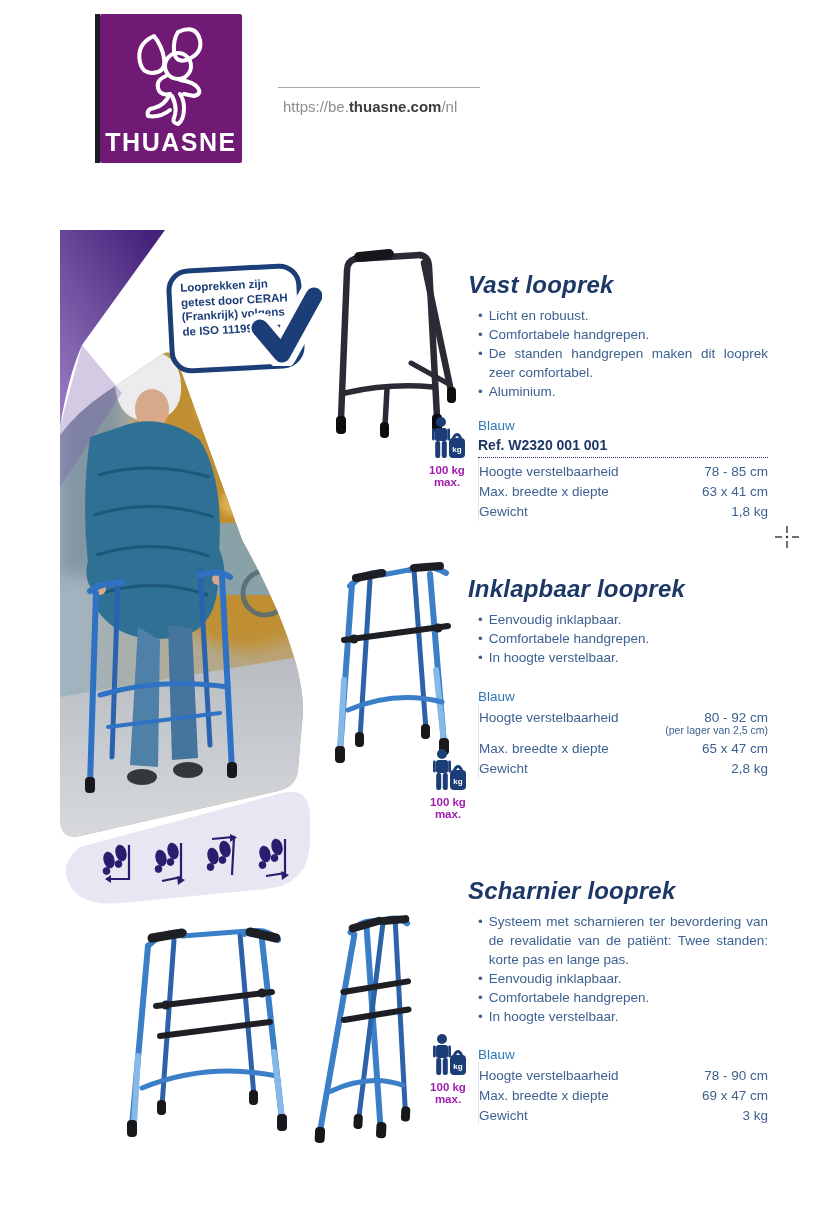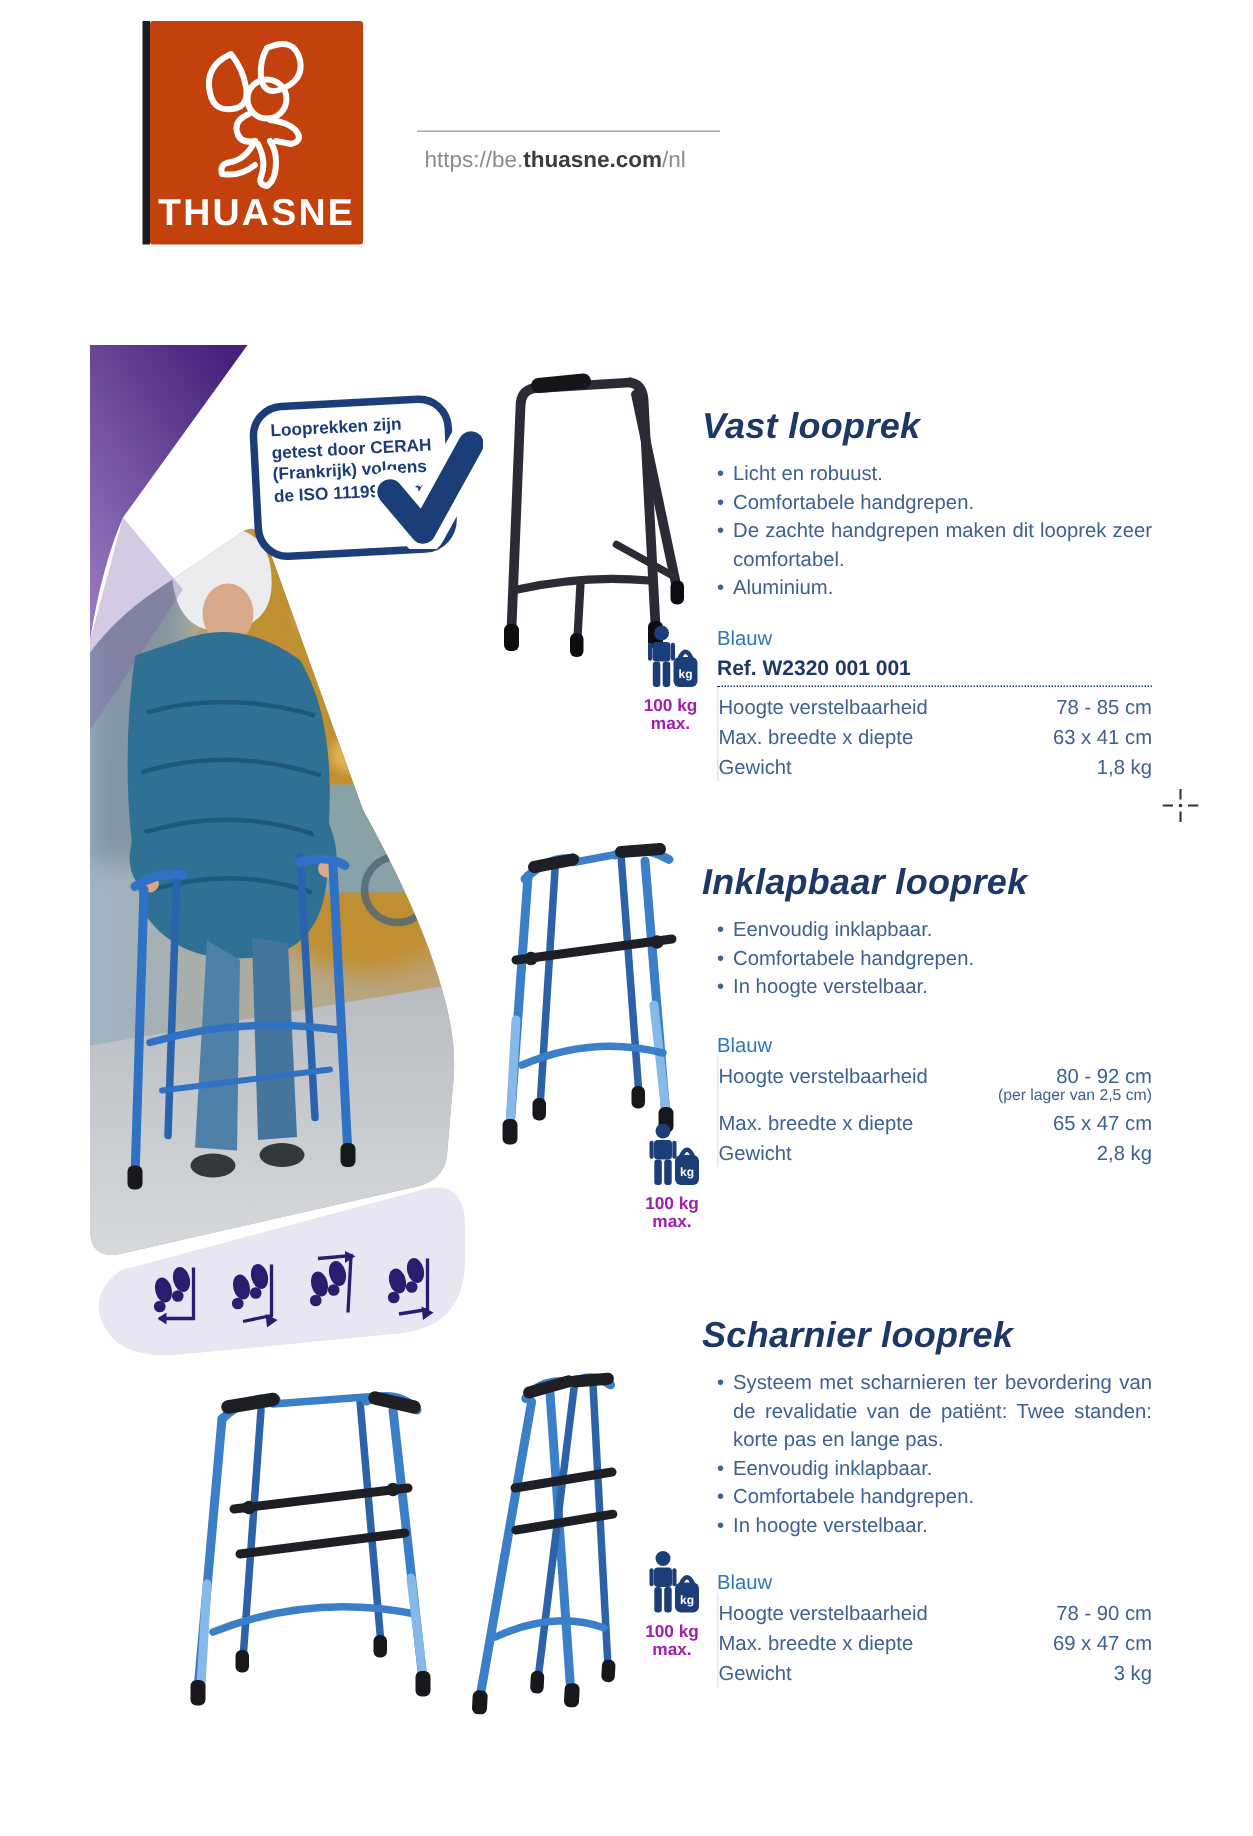--- a/index.html
+++ b/index.html
@@ -2,21 +2,21 @@
 <html><head>
 <meta charset="utf-8">
 <style>
   html,body{margin:0;padding:0;background:#ffffff;}
   .page{position:relative;width:835px;height:1224px;background:#fff;
         font-family:"Liberation Sans",sans-serif;overflow:hidden;}
 
   
   .logo-strip{position:absolute;left:95px;top:14px;width:5px;height:149px;background:#1b1b22;}
   .logo-box{position:absolute;left:100px;top:14px;width:142px;height:149px;
-            background:#c2410c;border-radius:2px;display:flex;flex-direction:column;
+            background:#701a75;border-radius:2px;display:flex;flex-direction:column;
             align-items:center;justify-content:flex-start;}
   .logo-box svg{margin-top:8px;}
   .logo-word{color:#fff;font-weight:700;font-size:25px;letter-spacing:1.5px;margin-top:2px;}
 
   .url-line{position:absolute;left:283px;top:60px;font-size:15px;color:#8c8c8c;margin-top:38px;}
   .url-line .dom{color:#3c3c3c;font-weight:700;}
   .url-rule{position:absolute;left:278px;top:87px;width:202px;height:1px;background:#a9a9a9;}
 
   
   .badge-wrap{position:absolute;left:168px;top:258px;width:160px;height:120px;z-index:6;}
@@ -310,21 +310,21 @@
       <div class="b-row">
           <span class="b-dot">•</span>
           <span class="b-txt">Licht en robuust.</span>
         </div>
       <div class="b-row">
           <span class="b-dot">•</span>
           <span class="b-txt">Comfortabele handgrepen.</span>
         </div>
       <div class="b-row">
           <span class="b-dot">•</span>
-          <span class="b-txt">De zachte handgrepen maken dit looprek zeer comfortabel.</span>
+          <span class="b-txt">De standen handgrepen maken dit looprek zeer comfortabel.</span>
         </div>
       <div class="b-row">
           <span class="b-dot">•</span>
           <span class="b-txt">Aluminium.</span>
         </div>
     </div>
     <div class="color-label" style="margin-top:17px;">Blauw</div>
     <div class="ref-line">Ref. W2320 001 001</div>
     <div class="specs">
       <div class="spec-row">

